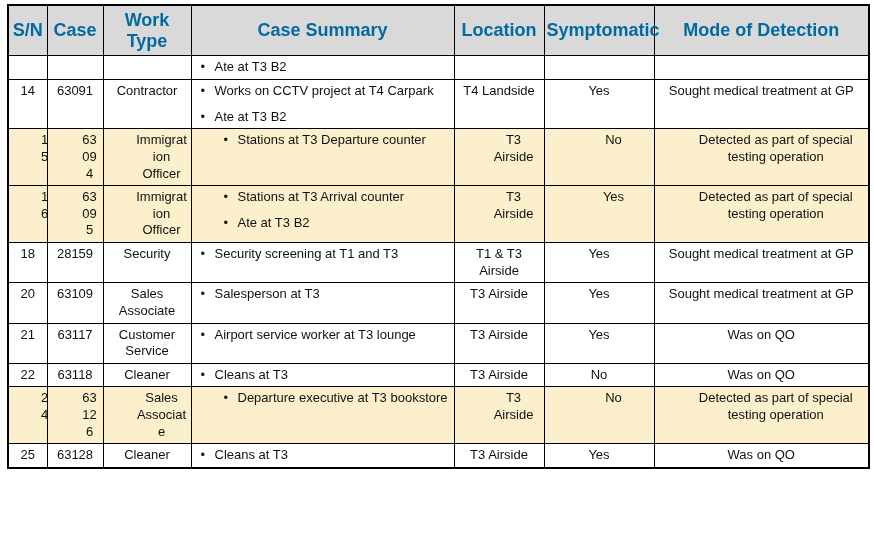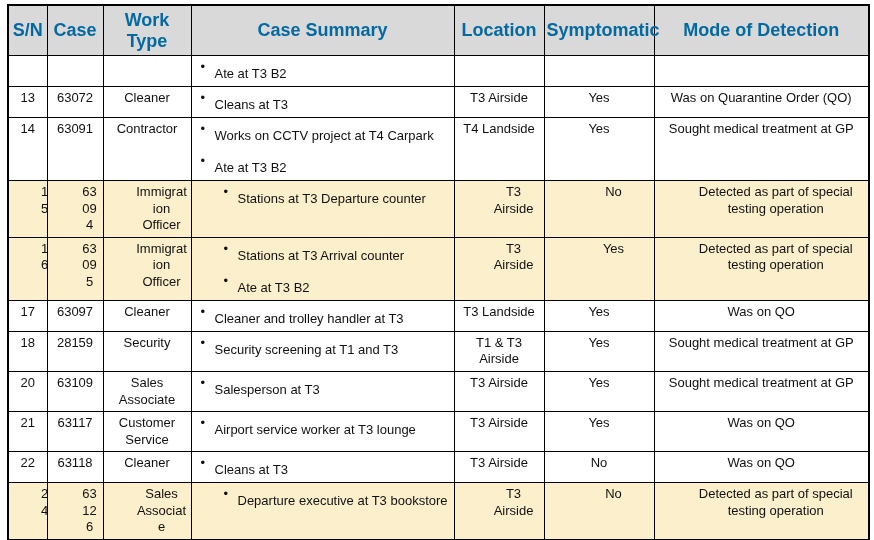--- a/index.html
+++ b/index.html
@@ -59,21 +59,20 @@
   .bullet-item + .bullet-item {
     margin-top: 9px;
   }
   .bullet {
     flex: 0 0 14px;
     width: 14px;
     font-size: 13px;
   }
   .bullet-text {
     flex: 1 1 auto;
-    margin-top: 7px;
   }
 </style>
 </head>
 <body>
 
 <div class="table-wrap">
   <table class="cases">
     <colgroup>
       <col style="width:39px">
         <col style="width:56px">
@@ -103,34 +102,20 @@
             <div class="bullet-item">
               <span class="bullet">•</span>
               <span class="bullet-text">Ate at T3 B2</span>
             </div>
           </td>
           <td></td>
           <td></td>
           <td></td>
         </tr>
         <tr>
-          <td>13</td>
-          <td>63072</td>
-          <td>Cleaner</td>
-          <td class="summary">
-            <div class="bullet-item">
-              <span class="bullet">•</span>
-              <span class="bullet-text">Cleans at T3</span>
-            </div>
-          </td>
-          <td>T3 Airside</td>
-          <td>Yes</td>
-          <td>Was on Quarantine Order (QO)</td>
-        </tr>
-        <tr>
           <td>14</td>
           <td>63091</td>
           <td>Contractor</td>
           <td class="summary">
             <div class="bullet-item">
               <span class="bullet">•</span>
               <span class="bullet-text">Works on CCTV project at T4 Carpark</span>
             </div>
             <div class="bullet-item">
               <span class="bullet">•</span>
@@ -165,34 +150,20 @@
               <span class="bullet-text">Stations at T3 Arrival counter</span>
             </div>
             <div class="bullet-item">
               <span class="bullet">•</span>
               <span class="bullet-text">Ate at T3 B2</span>
             </div>
           </td>
           <td>T3 Airside</td>
           <td>Yes</td>
           <td>Detected as part of special testing operation</td>
-        </tr>
-        <tr>
-          <td>17</td>
-          <td>63097</td>
-          <td>Cleaner</td>
-          <td class="summary">
-            <div class="bullet-item">
-              <span class="bullet">•</span>
-              <span class="bullet-text">Cleaner and trolley handler at T3</span>
-            </div>
-          </td>
-          <td>T3 Landside</td>
-          <td>Yes</td>
-          <td>Was on QO</td>
         </tr>
         <tr>
           <td>18</td>
           <td>28159</td>
           <td>Security</td>
           <td class="summary">
             <div class="bullet-item">
               <span class="bullet">•</span>
               <span class="bullet-text">Security screening at T1 and T3</span>
             </div>

